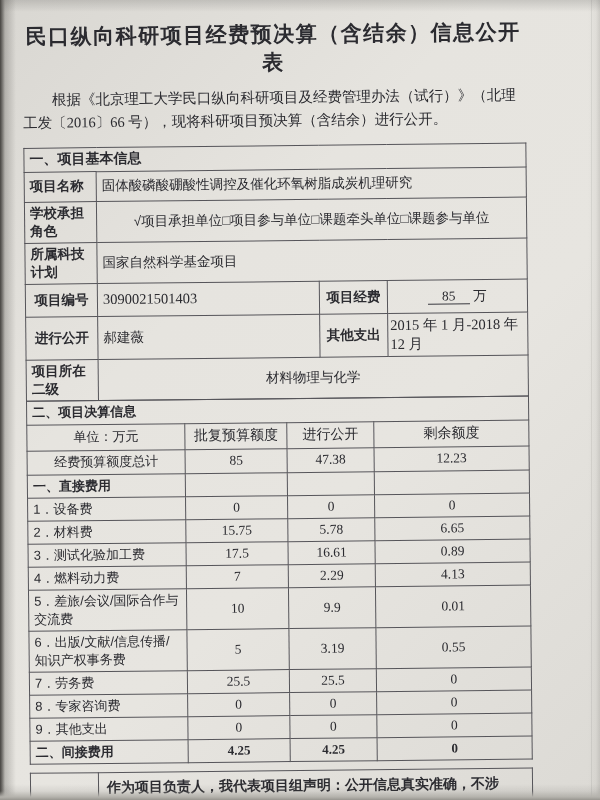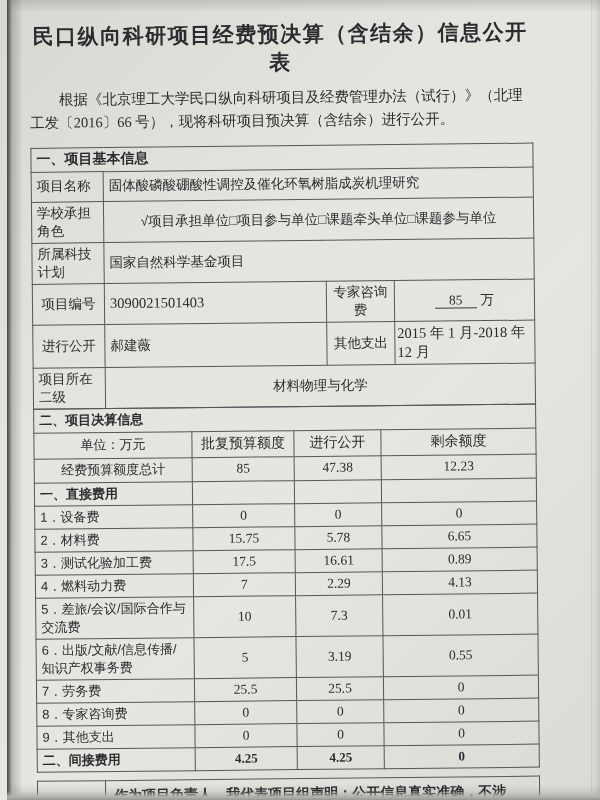--- a/index.html
+++ b/index.html
@@ -3,21 +3,21 @@
 <meta charset="utf-8">
 <style>
   * { margin:0; padding:0; box-sizing:border-box; }
   html,body { width:600px; height:800px; overflow:hidden; }
   body {
     font-family:"Liberation Serif","DejaVu Serif",serif;
     color:#2b2b30;
     background:linear-gradient(135deg,#d9d7d2 0%,#e6e4df 35%,#e7e5e0 60%,#dcdad5 100%);
     position:relative;
   }
-  .photo { position:absolute; inset:0;margin-left:7px; }
+  .photo { position:absolute; inset:0; }
   
   .edge-left   { position:absolute; left:0; top:0; width:16px; height:100%;
                  background:linear-gradient(90deg,#454340 0,#6f6d69 2px,rgba(70,68,64,.28) 5px,rgba(70,68,64,0) 16px); z-index:5; }
   .edge-top    { position:absolute; left:0; top:0; width:100%; height:12px;
                  background:linear-gradient(180deg,rgba(40,40,38,.16),rgba(40,40,38,0)); z-index:5; }
   .edge-bottom { position:absolute; left:0; bottom:0; width:100%; height:16px;
                  background:linear-gradient(0deg,#97958f 0,#b4b2ac 3px,rgba(80,78,74,.10) 9px,rgba(80,78,74,0) 16px); z-index:5; }
   .edge-right  { position:absolute; right:0; top:0; width:12px; height:100%;
                  background:linear-gradient(270deg,rgba(90,88,84,.18) 0,rgba(90,88,84,.05) 4px,rgba(90,88,84,0) 12px); z-index:5; }
   .paper-crease { position:absolute; right:8px; top:0; width:1px; height:100%; background:rgba(80,78,74,.10); z-index:5; }
@@ -27,21 +27,21 @@
 
   .title { width:502px; text-align:center; font-size:21px; font-weight:bold; letter-spacing:1.5px; margin-bottom:10px; }
   .intro { width:496px; font-size:14.5px; line-height:1.58; text-indent:2em; margin-bottom:13px; }
 
   table { border-collapse:collapse; width:502px; table-layout:fixed; }
   td { border:1px solid #56555a; font-size:13.5px; padding:2px 5px; vertical-align:middle;
        font-family:"Liberation Sans","DejaVu Sans",sans-serif; }
   .sec-hd td { font-weight:bold; height:24px; font-size:14px; }
 
   
-  .t1 .lbl { font-size:13.5px; }
+  .t1 .lbl { font-size:13.5px;font-weight:bold; }
   .t1 .c { text-align:center; }
   .r-name td { height:30px; }
   .r-role td { height:38px; }
   .r-plan td { height:35px; }
   .r-num td, .r-lead td { height:33px; }
   .r-div td { height:40px; }
   .num-serif { font-family:"Liberation Serif","DejaVu Serif",serif; font-size:14.5px; }
   .funds-u { border-bottom:1px solid #3a3a40; padding:0 14px; font-family:"Liberation Serif","DejaVu Serif",serif; }
 
   
@@ -89,21 +89,21 @@
         <td class="lbl">学校承担角色</td>
         <td colspan="3" class="c">√项目承担单位□项目参与单位□课题牵头单位□课题参与单位</td>
       </tr>
       <tr class="r-plan">
         <td class="lbl">所属科技计划</td>
         <td colspan="3">国家自然科学基金项目</td>
       </tr>
       <tr class="r-num">
         <td class="lbl c">项目编号</td>
         <td class="num-serif">3090021501403</td>
-        <td class="lbl c">专家咨询费</td>
+        <td class="lbl c">项目经费</td>
         <td class="c"><span class="funds-u">85</span> <span>万</span></td>
       </tr>
       <tr class="r-lead">
         <td class="lbl c">进行公开</td>
         <td>郝建薇</td>
         <td class="lbl c">其他支出</td>
         <td class="num-serif" style="padding:2px 2px;">2015 年 1 月-2018 年 12 月</td>
       </tr>
       <tr class="r-div">
         <td class="lbl">项目所在二级</td>
@@ -161,21 +161,21 @@
       </tr>
       <tr class="fr">
         <td>4．燃料动力费</td>
         <td class="v">7</td>
         <td class="v">2.29</td>
         <td class="v">4.13</td>
       </tr>
       <tr class="fr">
         <td>5．差旅/会议/国际合作与交流费</td>
         <td class="v">10</td>
-        <td class="v">7.3</td>
+        <td class="v">9.9</td>
         <td class="v">0.01</td>
       </tr>
       <tr class="fr">
         <td>6．出版/文献/信息传播/知识产权事务费</td>
         <td class="v">5</td>
         <td class="v">3.19</td>
         <td class="v">0.55</td>
       </tr>
       <tr class="fr">
         <td>7．劳务费</td>

